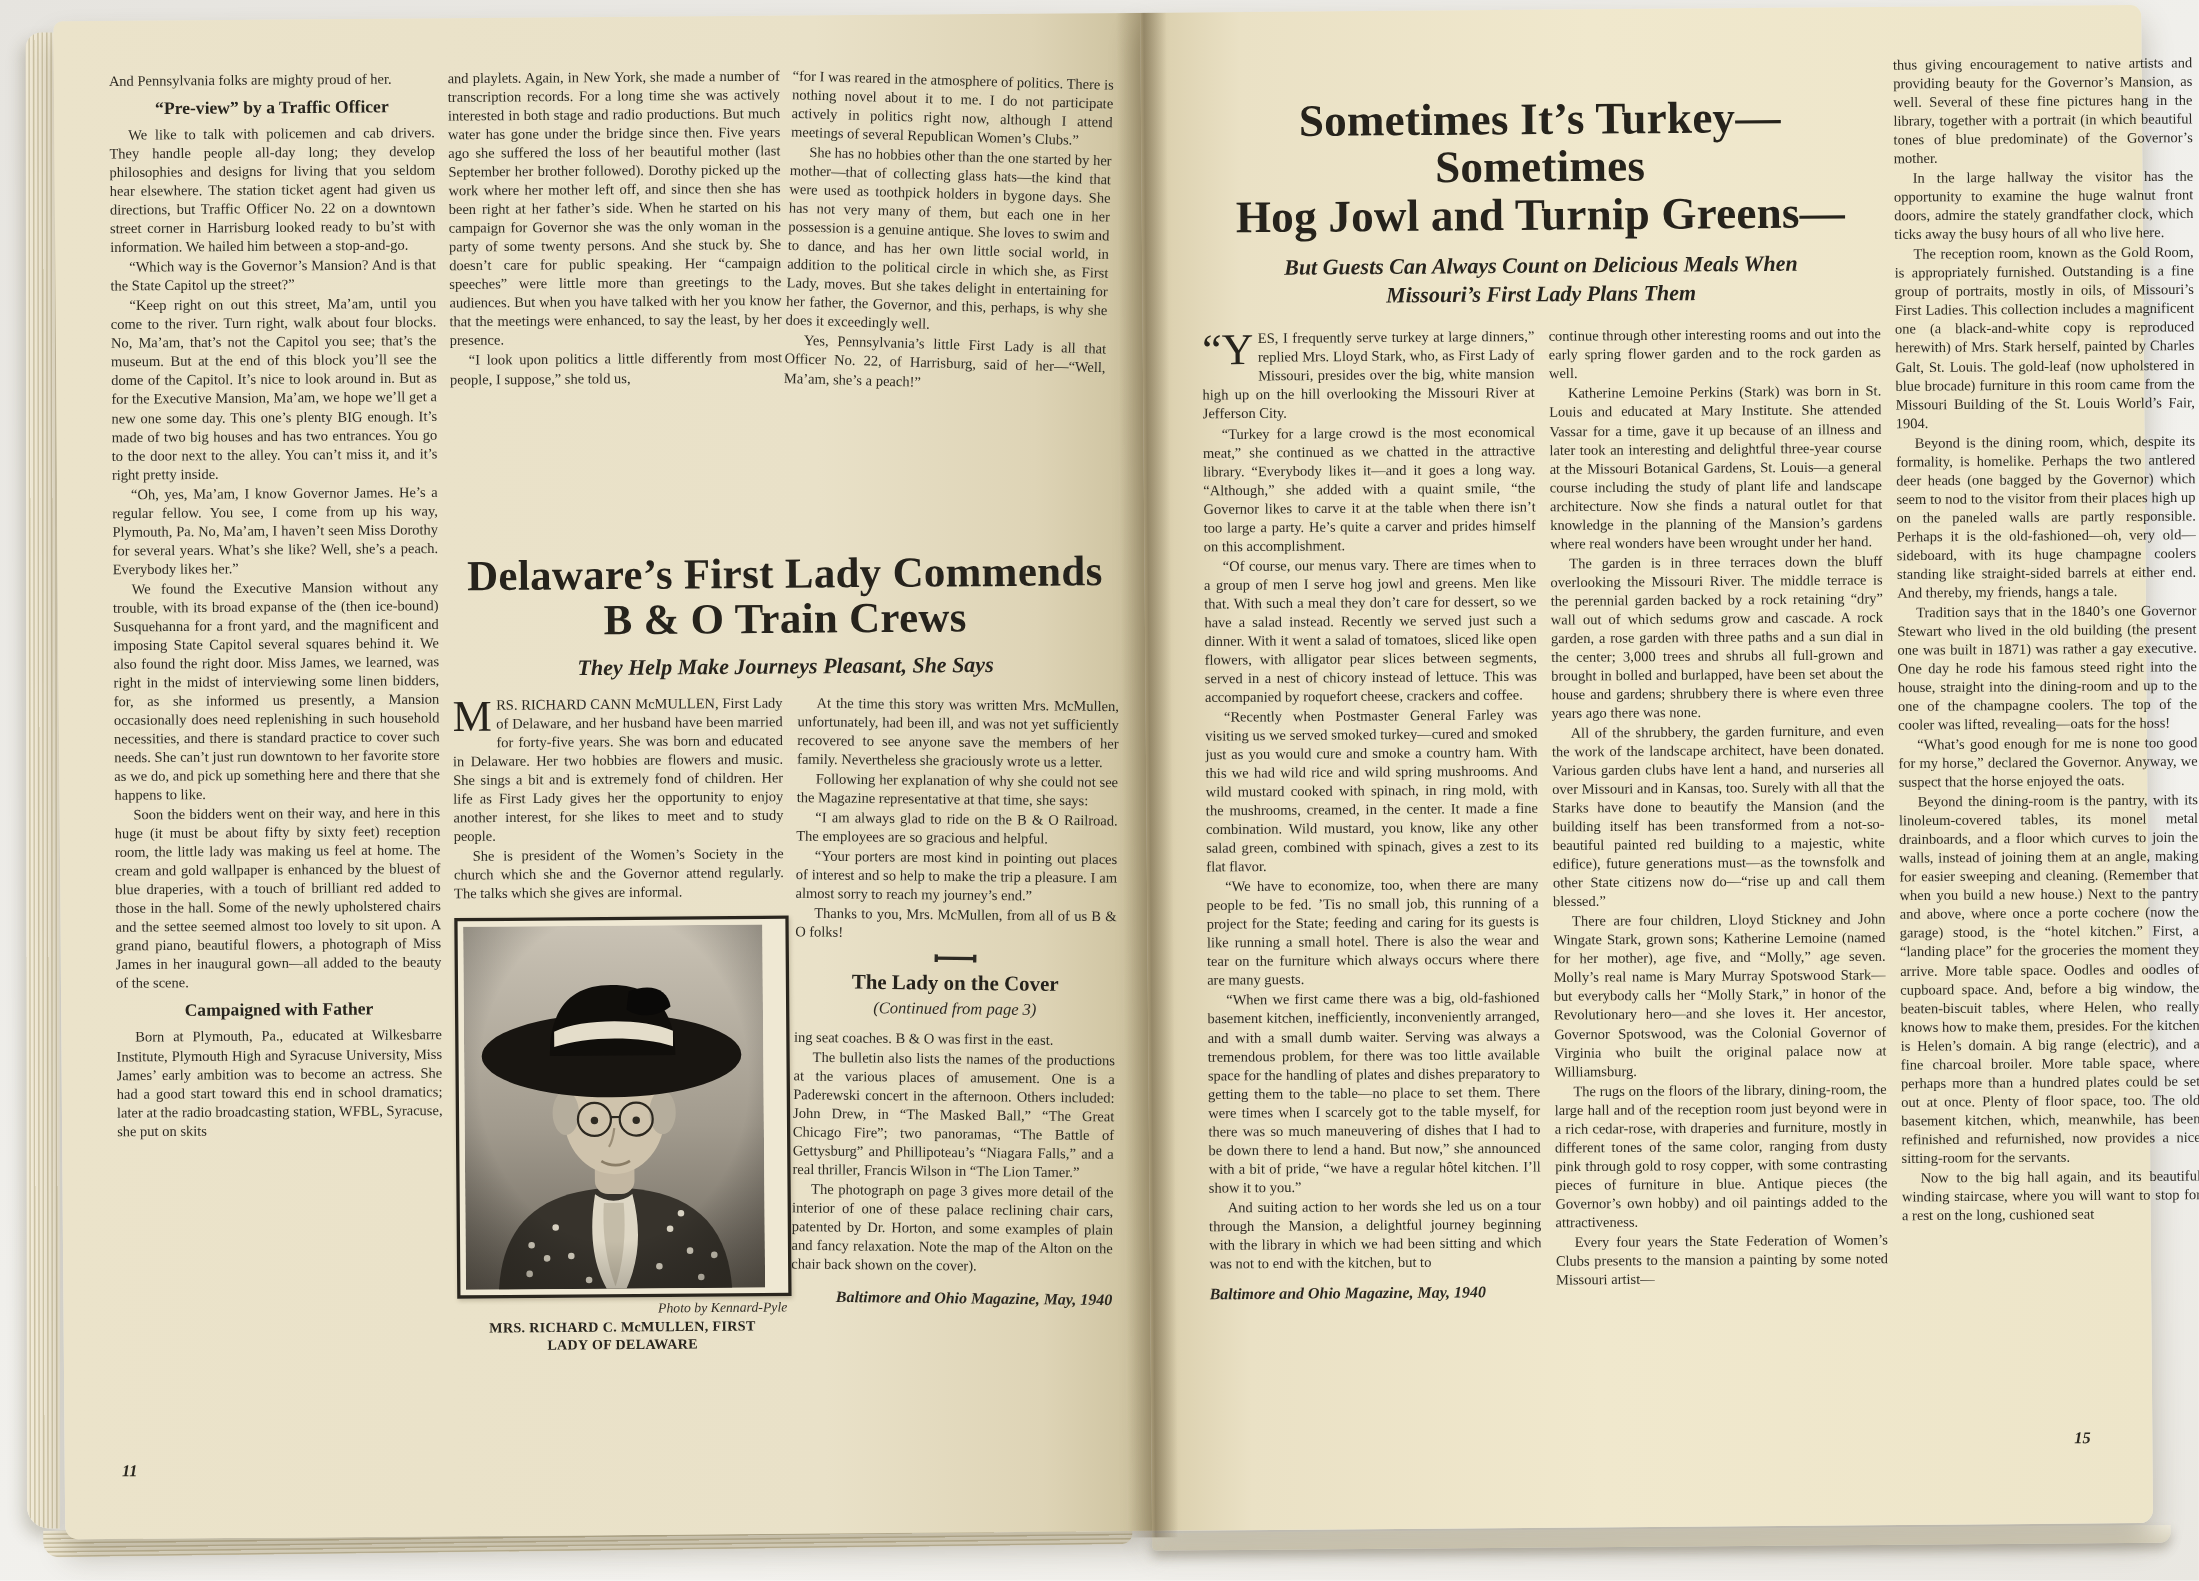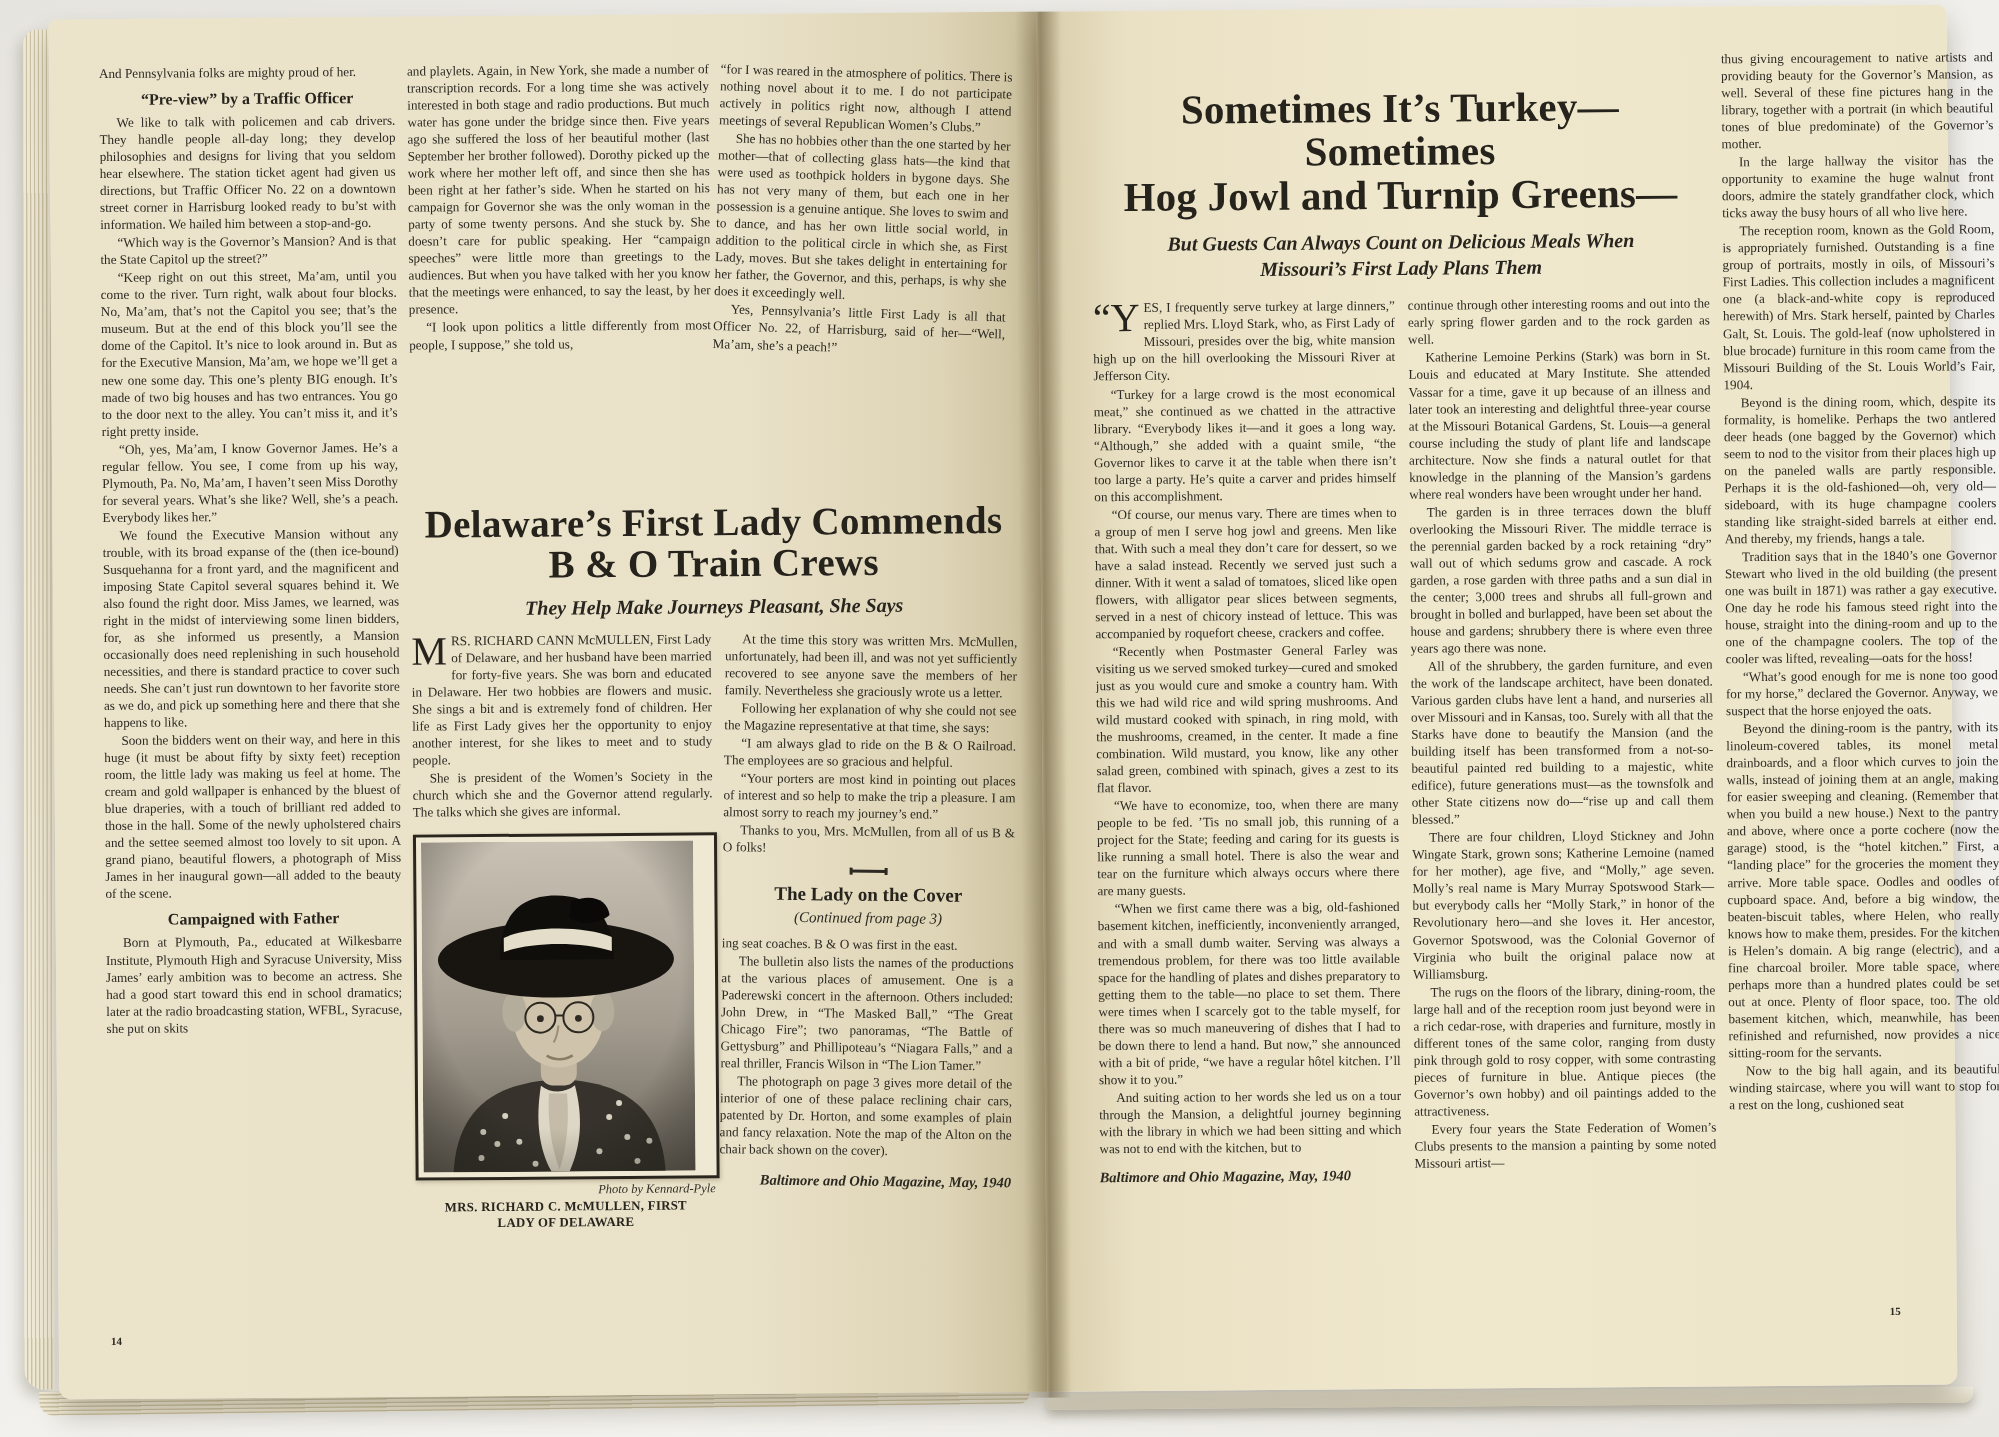--- a/index.html
+++ b/index.html
@@ -74,21 +74,21 @@
   .photo-frame svg{display:block;}
   .photo-credit{font-style:italic;font-size:12.5px;text-align:right;margin-top:3px;color:#332f27;}
   .photo-caption{font-weight:bold;font-size:12.8px;text-align:center;line-height:1.25;margin-top:2px;letter-spacing:.3px;color:#28251e;}
   .divider{width:36px;height:2.5px;background:#2d2a23;margin:13px auto 11px;position:relative;}
   .divider::before,.divider::after{content:"";position:absolute;top:-2px;width:3px;height:7px;background:#2d2a23;}
   .divider::before{left:-1px;}.divider::after{right:-1px;}
   .cover-head{font-weight:bold;font-size:19px;text-align:center;margin:2px 0 4px;color:#26231c;}
   .cover-cont{font-style:italic;font-size:15px;text-align:center;margin-bottom:9px;}
   .mag-footer{font-style:italic;font-weight:bold;font-size:14.5px;color:#2c2921;}
   .footer-left{text-align:right;margin-top:14px;}
-  .pagenum{position:absolute;font-size:11px;font-weight:bold;color:#2c2921;}
+  .pagenum{position:absolute;font-size:15px;font-weight:bold;color:#2c2921;font-style:italic;}
   .pn-left{left:52px;bottom:52px;}
   .pn-right{right:56px;bottom:68px;}
   
   .pr-content{
     position:absolute;left:54px;right:26px;top:34px;bottom:44px;
     display:grid;grid-template-columns:302px 302px 272px;column-gap:13px;
   }
   .pr-left2{grid-column:1 / 3;}
   .pr-header{margin-top:44px;margin-bottom:14px;}
   .pr-title{font-size:41px;line-height:1.06;font-weight:bold;text-align:center;letter-spacing:.2px;color:#26231c;margin:0;}
@@ -229,21 +229,21 @@
             <div class="noindent">
                 <p>ing seat coaches. B &amp; O was first in the east.</p>
                 <p>The bulletin also lists the names of the productions at the various places of amusement. One is a Paderewski concert in the afternoon. Others included: John Drew, in “The Masked Ball,” “The Great Chicago Fire”; two panoramas, “The Battle of Gettysburg” and Phillipoteau’s “Niagara Falls,” and a real thriller, Francis Wilson in “The Lion Tamer.”</p>
                 <p>The photograph on page 3 gives more detail of the interior of one of these palace reclining chair cars, patented by Dr. Horton, and some examples of plain and fancy relaxation. Note the map of the Alton on the chair back shown on the cover).</p>
               </div>
             <div class="mag-footer footer-left">Baltimore and Ohio Magazine, May, 1940</div>
           </div>
         </div>
       </div>
     </div>
-    <div class="pagenum pn-left">14</div>
+    <div class="pagenum pn-left">11</div>
   </div>
 
   <div class="page page-right">
     <div class="pr-content">
       <div class="pr-left2">
         <div class="pr-header">
           <h1 class="pr-title">
             <span>Sometimes It’s Turkey—Sometimes</span><br>
             <span>Hog Jowl and Turnip Greens—</span>
           </h1>

